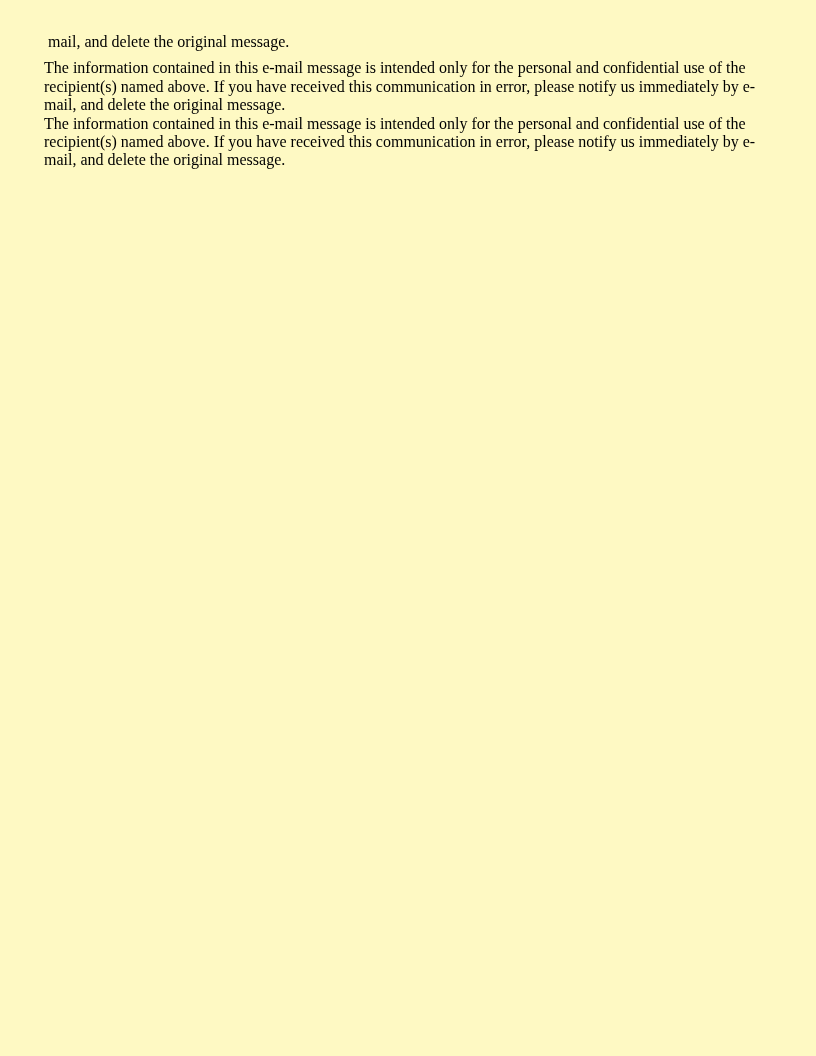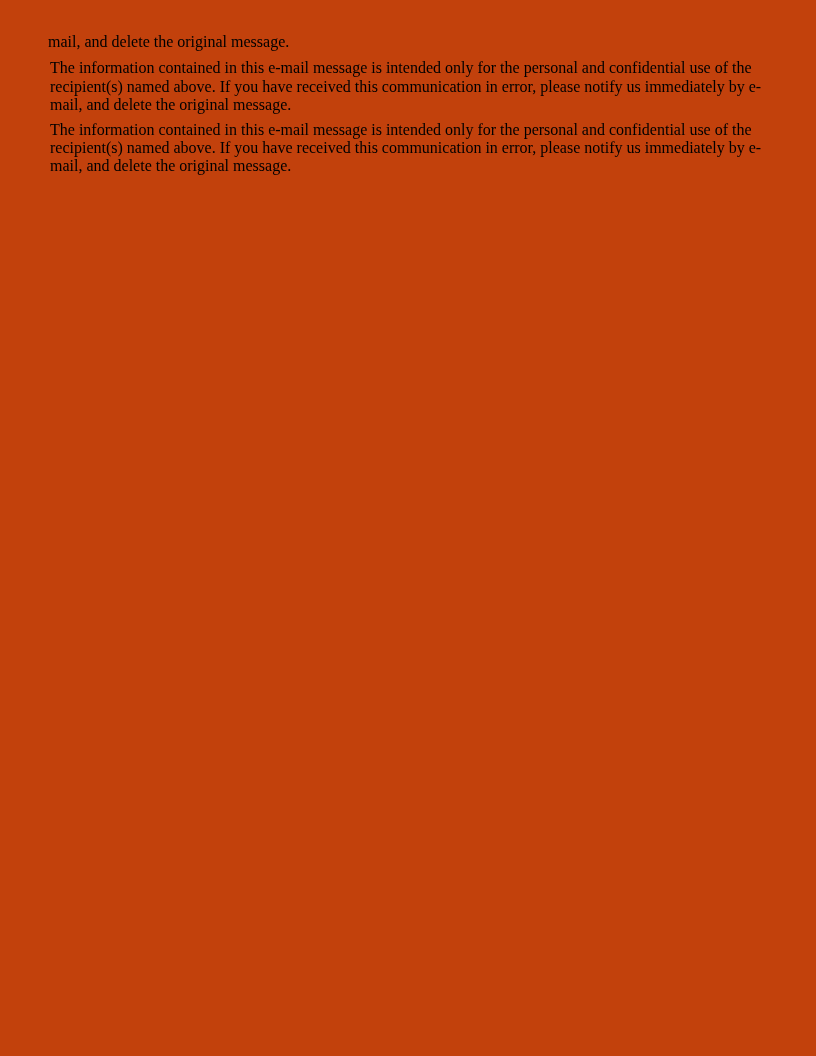--- a/index.html
+++ b/index.html
@@ -4,34 +4,34 @@
 <style>
   html, body {
     margin: 0;
     padding: 0;
     background: #ffffff;
   }
   .page {
     position: relative;
     width: 816px;
     height: 1056px;
-    background: #c2410c;
+    background: #fef9c3;
     overflow: hidden;
     box-sizing: border-box;
     padding: 33px 58px 16px 44px;
     font-family: "Liberation Serif", "DejaVu Serif", serif;
     font-size: 16px;
     line-height: 18.4px;
     color: #000000;
   }
   .frag {
     margin: 0 0 8px 0;
   }
   .para {
-    margin: 6px;
+    margin: 0;
   }
   .ln {
     display: block;
     white-space: pre;
   }
 </style>
 </head>
 <body>
 
 <div class="page">

